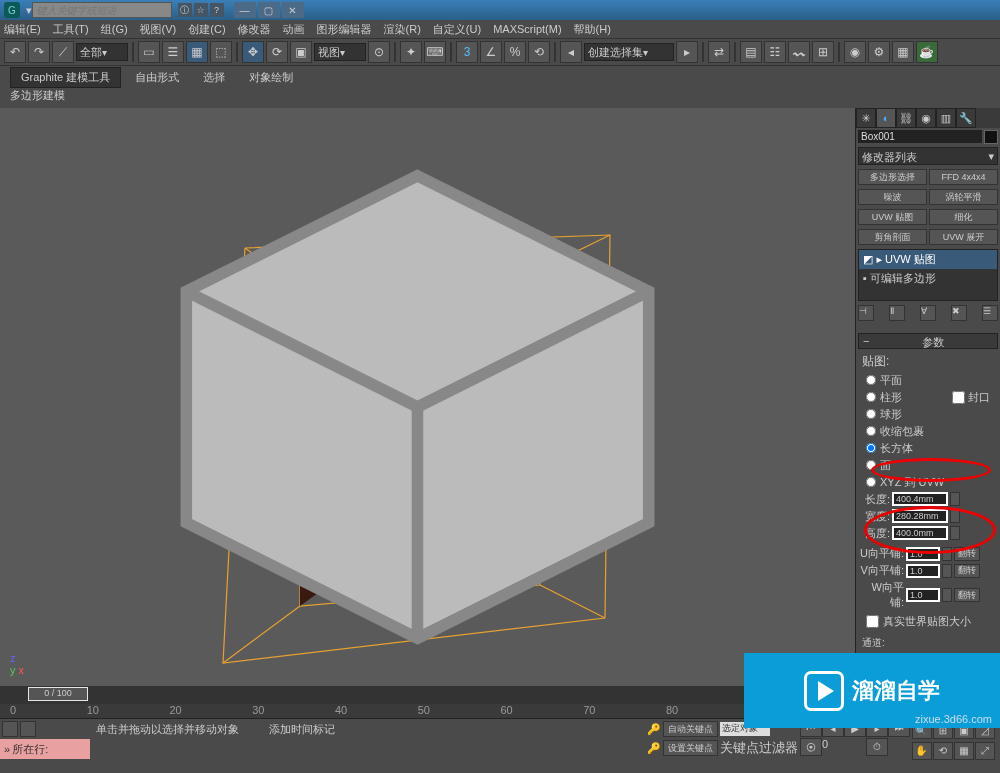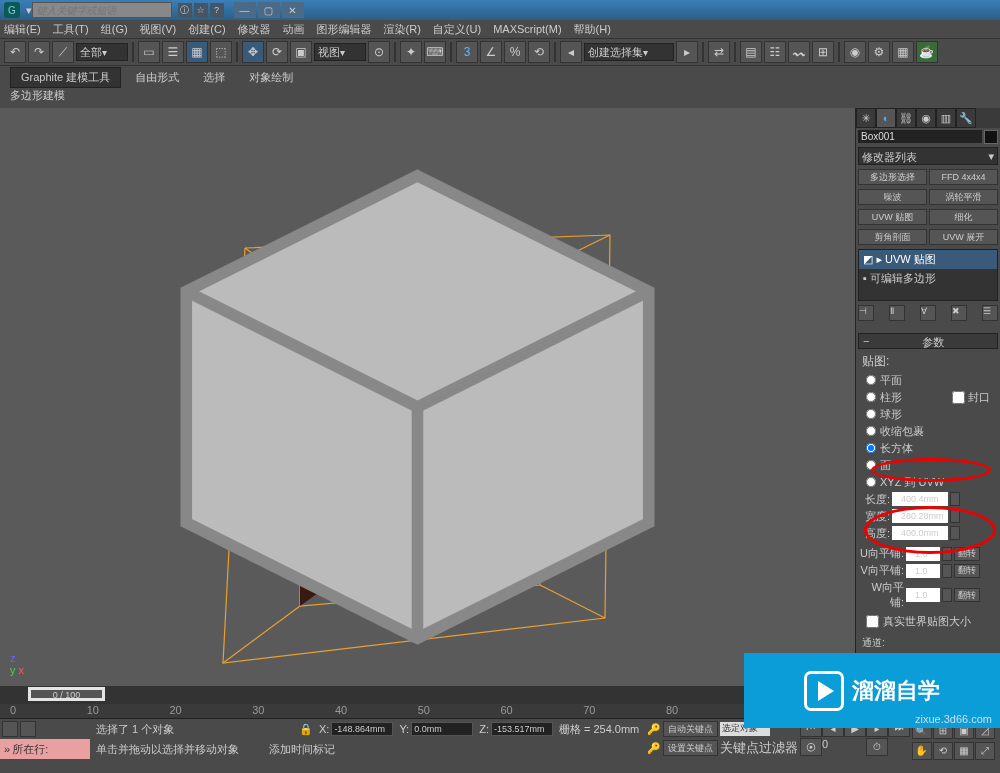--- a/index.html
+++ b/index.html
@@ -67,33 +67,33 @@
 .rpanel .stackbtns { display:flex; gap:1px; margin:2px; justify-content:space-between; }
 .rpanel .stackbtns .sb { width:16px; height:16px; background:#555; border:1px solid #333; font-size:9px; }
 .rpanel .rollhead { height:16px; background:#3a3a3a; border:1px solid #222; margin:10px 2px 2px 2px; text-align:center; font-size:10px; padding-top:1px; }
 .rpanel .rollhead .minus { float:left; margin-left:4px; }
 .rpanel .section-label { font-size:12px; margin:2px 6px; }
 .rpanel .radio-row { display:flex; align-items:center; gap:4px; margin:1px 10px; font-size:10px; position:relative; }
 .rpanel .radio-row input[type=radio] { width:10px; height:10px; }
 .rpanel .radio-row .cap { display:flex; align-items:center; gap:3px; margin-left:auto; font-size:10px;}
 .rpanel .spinrow { display:flex; align-items:center; gap:2px; margin:1px 4px; font-size:10px; position:relative; }
 .rpanel .spinrow label { width:30px; text-align:right; }
-.rpanel .spinrow .spin { width:56px; height:14px; background:#222; border:7px solid #ffffff; font-size:9px; padding:0 2px; color:#ccc; display:flex; align-items:center; }
+.rpanel .spinrow .spin { width:56px; height:14px; background:#222; border:2px solid #ffffff; font-size:9px; padding:0 2px; color:#ccc; display:flex; align-items:center; }
 .rpanel .spinrow .updown { width:10px; height:14px; background:#555; border:1px solid #333; font-size:7px; display:flex; flex-direction:column; }
 .rpanel .spinrow .flipbtn { width:26px; height:14px; background:#555; border:1px solid #333; font-size:9px; display:flex; align-items:center; justify-content:center; }
 .rpanel .checkrow { display:flex; align-items:center; gap:4px; margin:3px 10px; font-size:10px; }
 .rpanel .subhead { font-size:10px; margin:4px 6px 2px 6px; }
 .rpanel .chan-row { display:flex; align-items:center; gap:4px; margin:1px 10px; font-size:10px; }
 
 
 .ellipse { position:absolute; border:3px solid #e00; border-radius:50%; pointer-events:none; }
 
 
 .timeline { height:18px; background:#333; display:flex; align-items:center; position:relative; }
-.timeline .slider { position:absolute; left:28px; top:1px; width:77px; height:14px; background:#555; border:3px solid #e5e5e5; font-size:9px; text-align:center; }
+.timeline .slider { position:absolute; left:28px; top:1px; width:60px; height:14px; background:#555; border:1px solid #e5e5e5; font-size:9px; text-align:center; }
 
 
 .statusbar { height:45px; background:#4a4a4a; border-top:1px solid #222; display:flex; font-size:10px; }
 .statusbar .leftblock { width:90px; display:flex; flex-direction:column; }
 .statusbar .leftblock .row1 { height:20px; display:flex; align-items:center; gap:2px; padding:2px; }
 .statusbar .leftblock .row1 .sq { width:16px; height:16px; background:#555; border:1px solid #333; }
 .statusbar .leftblock .row2 { height:20px; display:flex; align-items:center; gap:2px; background:#e8a0a0; color:#333; padding:0 4px; font-size:10px; }
 .statusbar .midblock { flex:1; display:flex; flex-direction:column; }
 .statusbar .midblock .r { height:20px; display:flex; align-items:center; gap:6px; padding:0 6px; }
 .statusbar .coord { display:flex; align-items:center; gap:2px; }
@@ -418,40 +418,20 @@
       <div class="sq"></div>
       <div class="sq"></div>
     </div>
     <div class="row2">
         <span>»</span>
         <span>所在行:</span>
       </div>
   </div>
   <div class="midblock">
     <div class="r">
-      <span>选择了 1 个对象</span>
-      <span style="margin-left:auto">🔒</span>
-      <div class="coord">
-          <span class="lab">X:</span>
-          <div class="val">-148.864mm</div>
-        </div>
-      <div class="coord">
-          <span class="lab">Y:</span>
-          <div class="val">0.0mm</div>
-        </div>
-      <div class="coord">
-          <span class="lab">Z:</span>
-          <div class="val">-153.517mm</div>
-        </div>
-      <div class="grid">
-          <span>栅格</span>
-          <span>= 254.0mm</span>
-        </div>
-    </div>
-    <div class="r">
       <span>单击并拖动以选择并移动对象</span>
       <span style="margin-left:24px">添加时间标记</span>
     </div>
   </div>
   <div style="display:flex; flex-direction:column; padding:2px; gap:2px;">
     <div class="autokey">
       <span>🔑</span>
       <div class="btn">自动关键点</div>
       <div class="sel">选定对象</div>
     </div>

